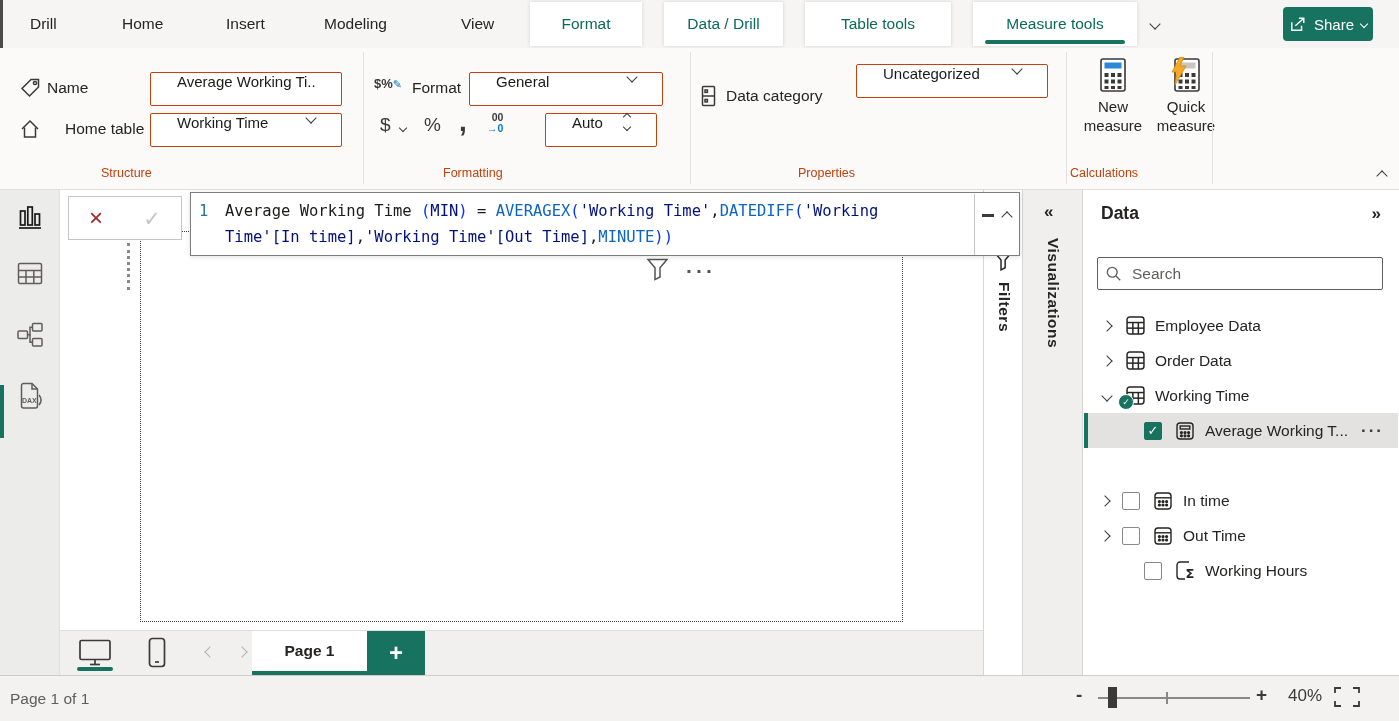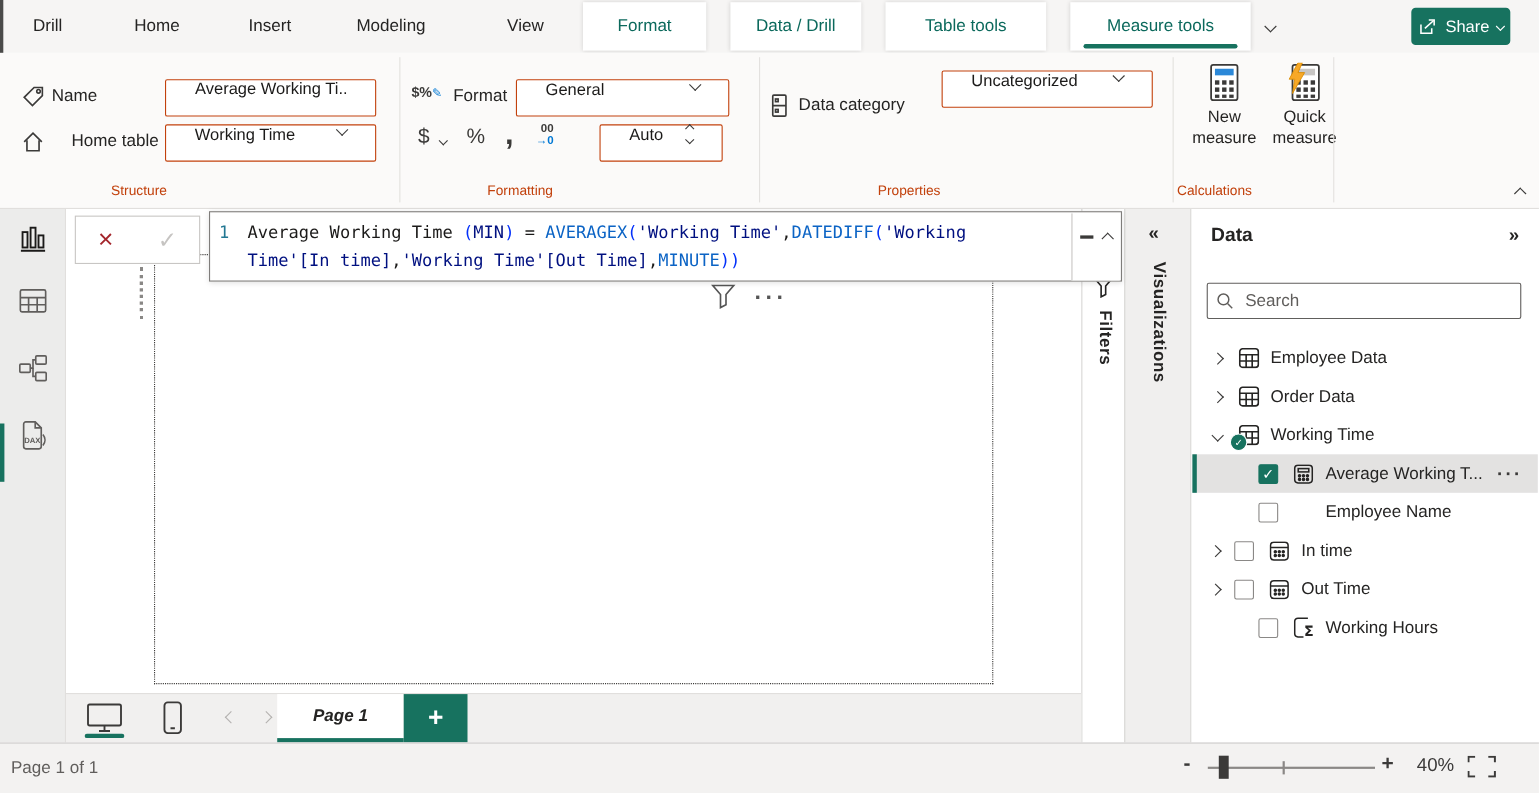--- a/index.html
+++ b/index.html
@@ -90,21 +90,21 @@
   .ticon svg{stroke:#252423;fill:none;stroke-width:1.4;}
   .badge{position:absolute;left:-6px;bottom:-5px;width:14px;height:14px;border-radius:50%;background:#17725f;
          border:1.5px solid #fff;color:#fff;font-size:9px;display:flex;align-items:center;justify-content:center;box-sizing:content-box;}
   .trow.selected{background:#e3e2e1;}
   .selbar{position:absolute;left:0;top:0;width:4px;height:100%;background:#17725f;}
   .row-more{margin-left:auto;margin-right:14px;font-size:17px;font-weight:700;letter-spacing:2px;color:#3b3a39;}
   
   #pagebar{left:60px;top:630px;width:923px;height:45px;background:#f1f0ef;border-top:1px solid #e1dfdd;box-sizing:border-box;}
   #desk-underline{position:absolute;left:17px;top:36px;width:36px;height:4px;background:#17725f;border-radius:2px;}
   #page-tab{position:absolute;left:192px;top:0;width:115px;height:44px;background:#fff;border-bottom:4px solid #17725f;
-            box-sizing:border-box;display:flex;align-items:center;justify-content:center;font-size:15.5px;font-weight:600;font-style:italic;}
+            box-sizing:border-box;display:flex;align-items:center;justify-content:center;font-size:15.5px;font-weight:600;}
   #add-page-tab{position:absolute;left:307px;top:0;width:58px;height:44px;background:#17725f;color:#fff;
             display:flex;align-items:center;justify-content:center;font-size:24px;font-weight:700;}
   
   #statusbar{left:0;top:675px;width:1399px;height:46px;background:#f3f2f1;border-top:1px solid #cecccb;box-sizing:border-box;}
   #status-left{position:absolute;left:10px;top:0;height:45px;display:flex;align-items:center;font-size:15.5px;color:#605e5c;}
   .zoomtxt{position:absolute;font-size:19px;color:#3b3a39;line-height:1;}
   #zoom-track{position:absolute;left:1098px;top:697px;width:152px;height:2px;background:#8a8886;}
   #zoom-handle{position:absolute;left:1108px;top:687px;width:9px;height:21px;background:#3b3a39;}
   #zoom-tick{position:absolute;left:1166px;top:692px;width:2px;height:12px;background:#8a8886;}
   #winedge{left:0;top:0;width:3px;height:60px;background:#4a4a49;}
@@ -396,26 +396,20 @@
             <circle cx="12.6" cy="10.6" r="0.9" fill="#252423"></circle>
             <circle cx="5.4" cy="13.8" r="0.9" fill="#252423"></circle>
             <circle cx="9" cy="13.8" r="0.9" fill="#252423"></circle>
             <circle cx="12.6" cy="13.8" r="0.9" fill="#252423"></circle>
           </svg>
       </span>
       <span>Average Working T...</span>
       <span class="row-more">···</span>
     </div>
 
-    <div class="trow fld" style="top:258px">
-      <span class="spacer"></span>
-      <span class="cb"></span>
-      <span style="width:31px;flex:none"></span>
-      <span>Employee Name</span>
-    </div>
 
     <div class="trow fld" style="top:293px;padding-left:14px">
       <span class="chvslot">
           <span class="chv right"></span>
         </span>
       <span class="cb"></span>
       <span class="ticon">
         <svg width="18" height="18" viewBox="0 0 18 18">
             <rect x="1" y="1" width="16" height="16" rx="3"></rect>
             <path d="M1 5.8h16"></path>

